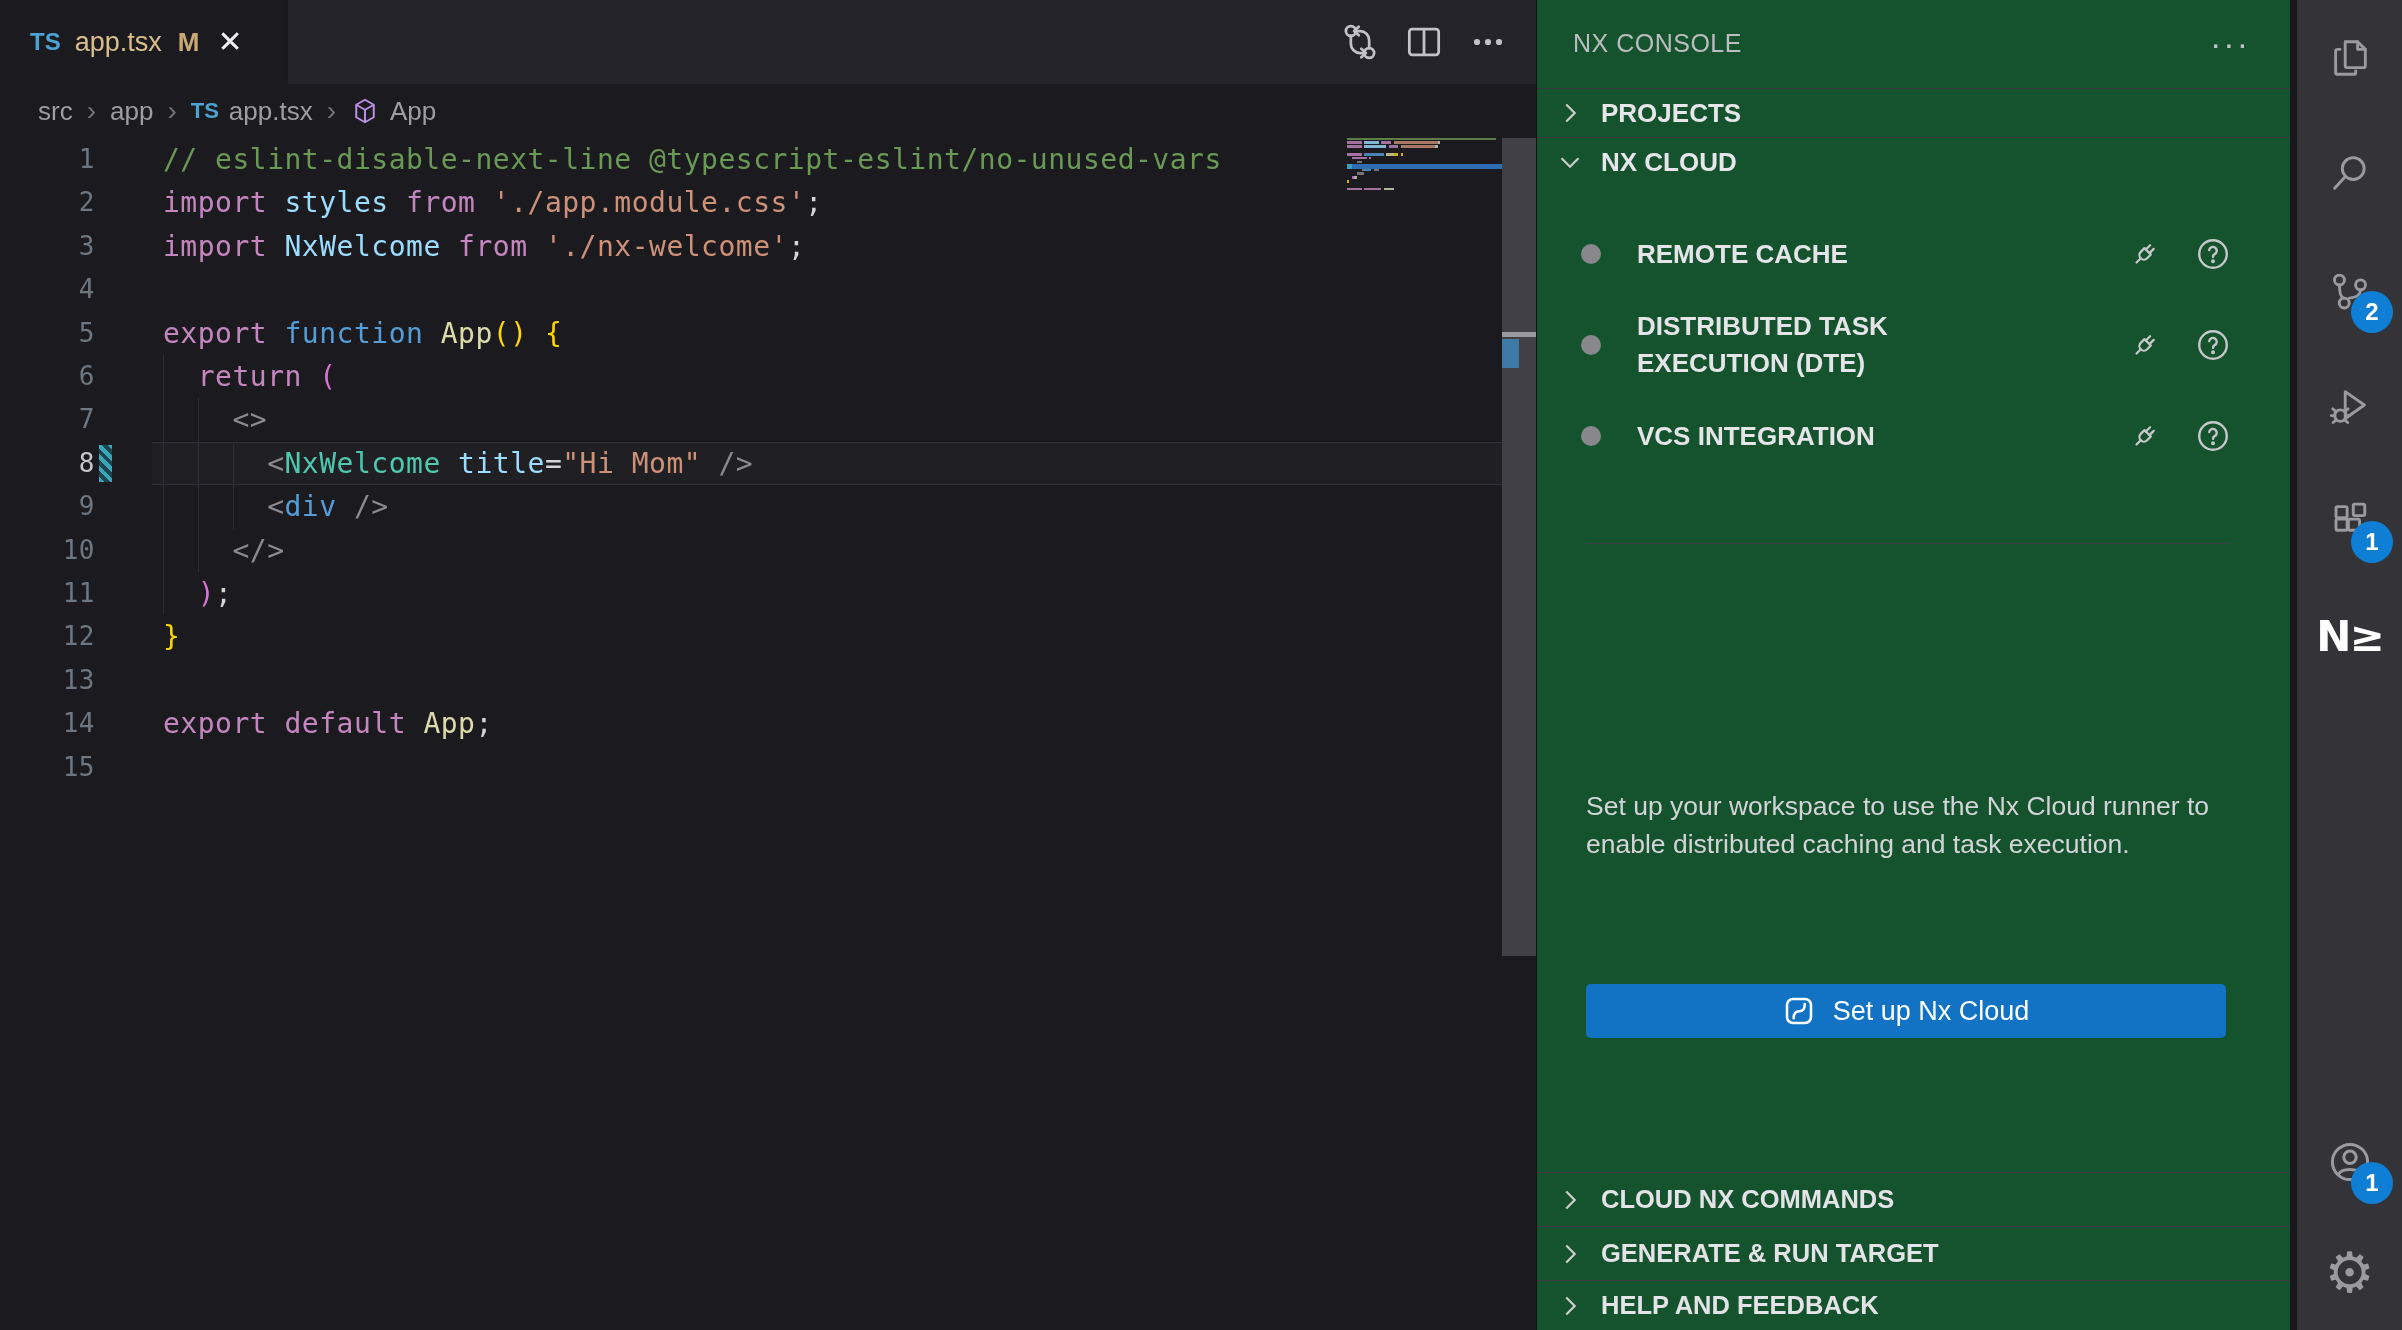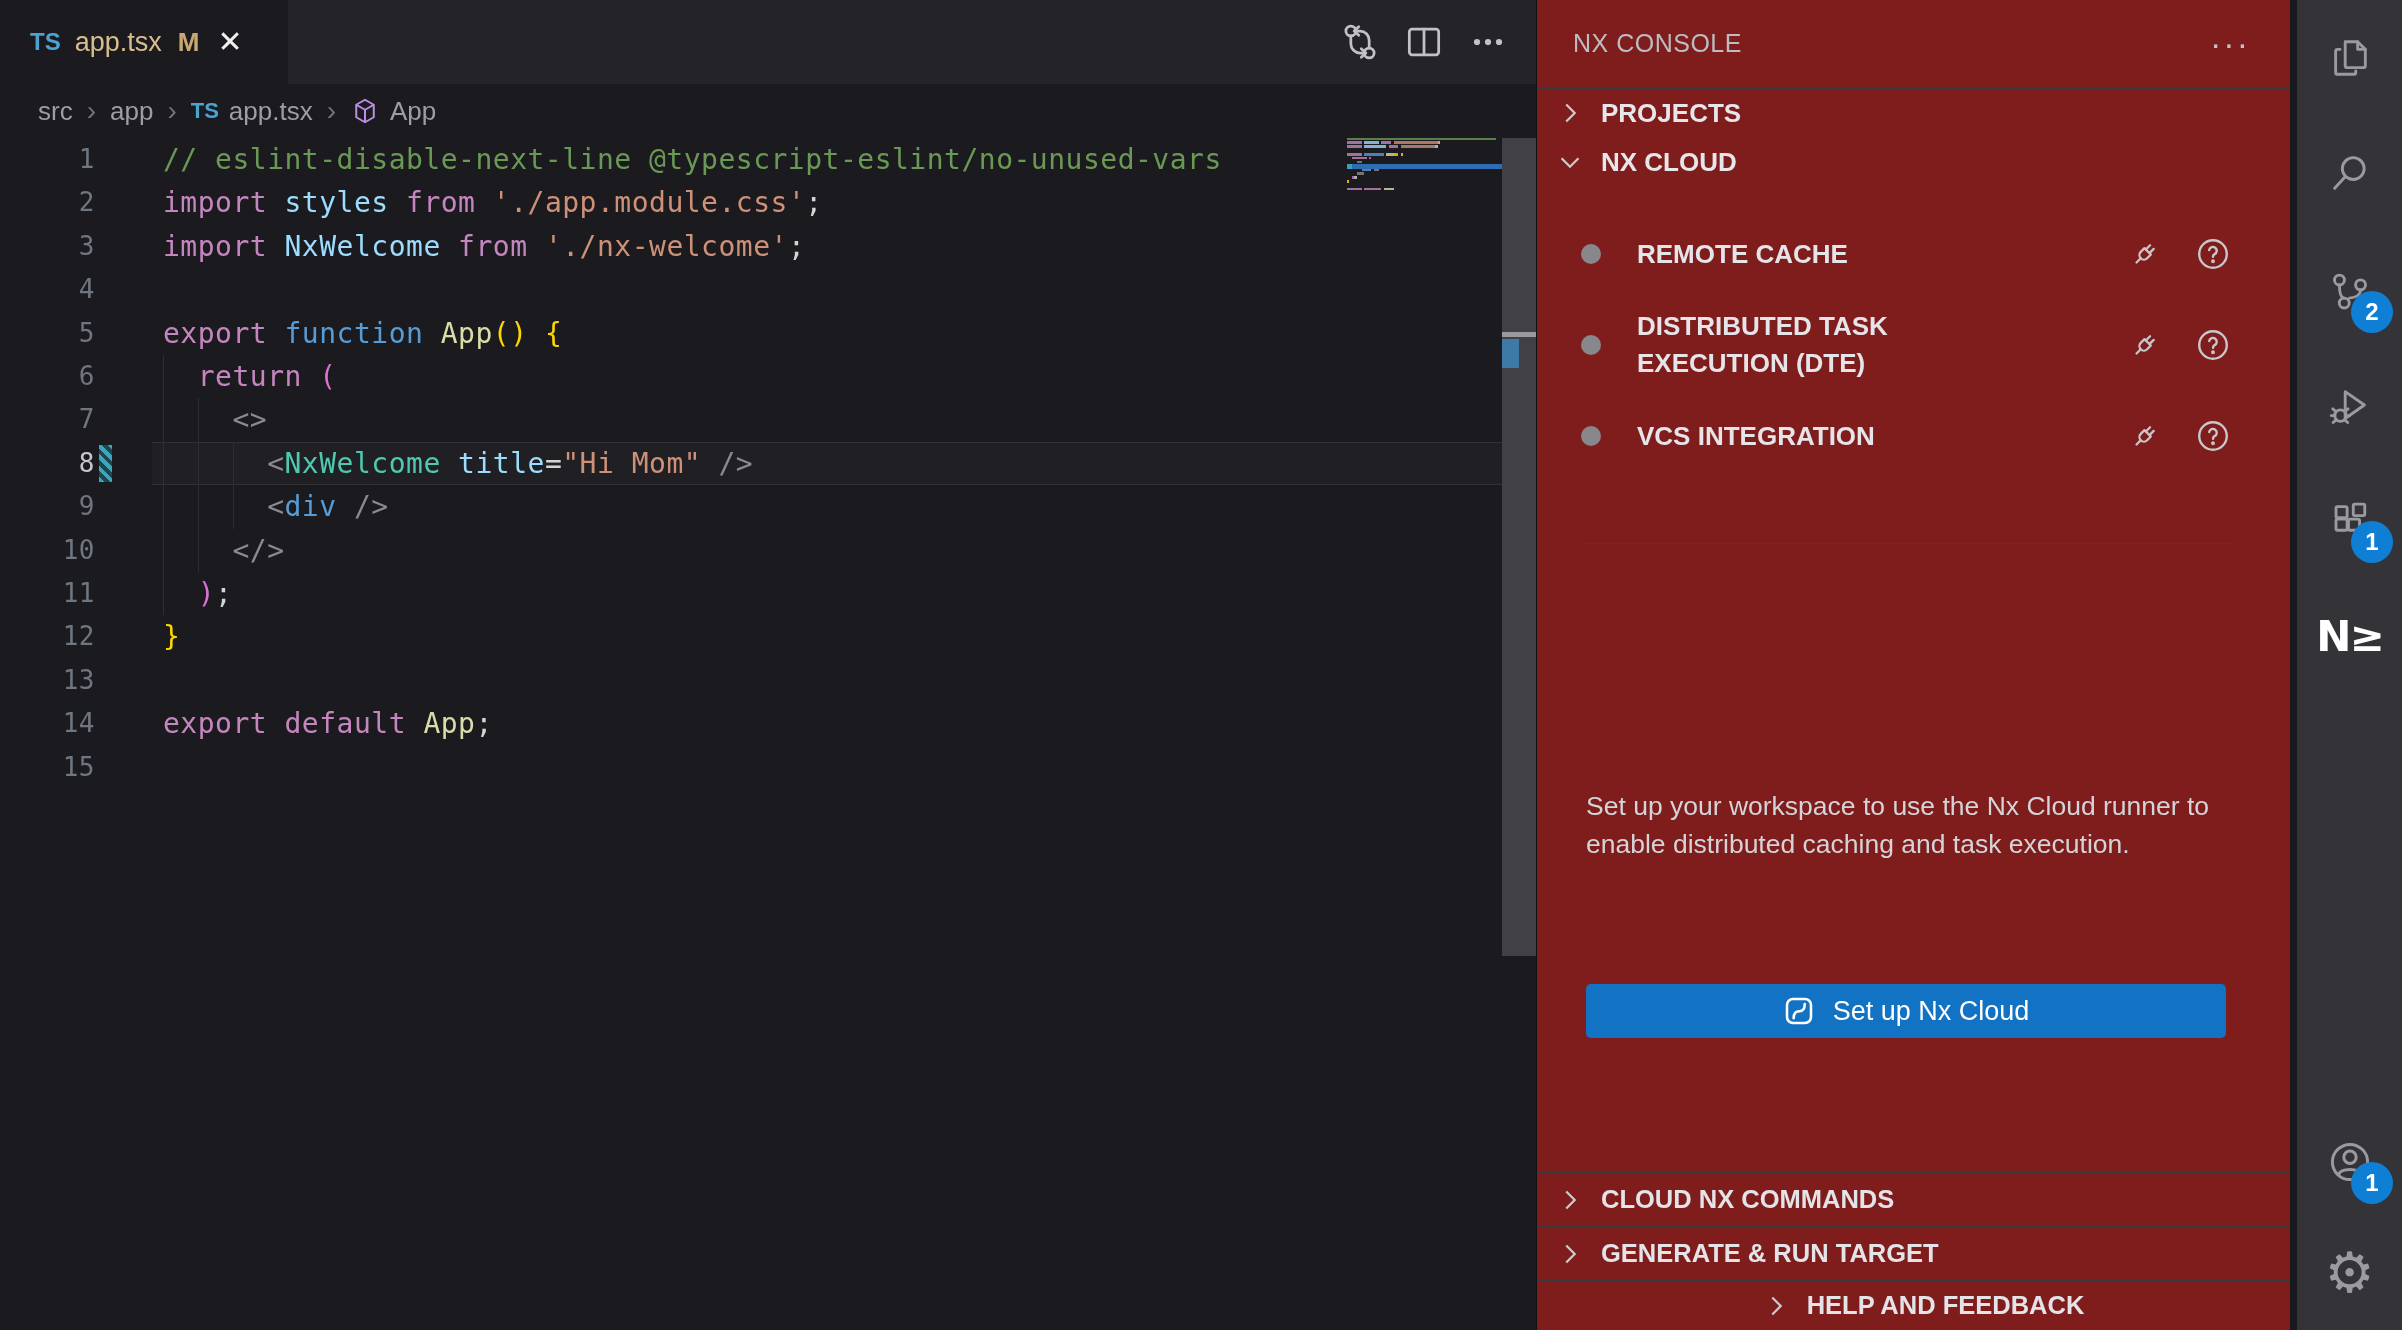--- a/index.html
+++ b/index.html
@@ -42,21 +42,21 @@
   
   #minimap{position:absolute;left:1347px;top:137px;width:155px;height:62px;}
   .mm-row{position:relative;height:3.87px;}
   .mm-bar{position:absolute;top:.6px;height:2.6px;opacity:.8;}
   #mm-current{position:absolute;left:0;right:0;top:27.3px;height:4.6px;background:#2e6db4;}
   #mm-mod{position:absolute;left:0;top:27.3px;width:5px;height:4.6px;background:#37a0b8;}
   #scrollbar{position:absolute;left:1502px;top:138px;width:34px;height:818px;background:#404046;cursor:pointer;}
   #sb-cursor-mark{position:absolute;left:0;right:0;top:194px;height:5px;background:#9a9a9e;}
   #sb-mod-mark{position:absolute;left:0;top:201px;width:17px;height:29px;background:#3d7ba6;}
   
-  #panel{position:absolute;left:1536px;top:0;width:754px;height:1330px;background:#7f1d1d;
+  #panel{position:absolute;left:1536px;top:0;width:754px;height:1330px;background:#14532d;
          border-left:1px solid #101013;box-sizing:border-box;color:#d6d6da;}
   #panel-header{position:absolute;left:0;top:0;width:100%;height:87px;display:flex;align-items:center;}
   #panel-title{margin-left:36px;font-size:25px;letter-spacing:.5px;color:#bcbcc1;}
   #panel-more{position:absolute;right:40px;top:0;height:87px;display:flex;align-items:center;
               font-size:34px;color:#c2c2c6;cursor:pointer;letter-spacing:2px;}
   .section-row{position:absolute;left:0;width:100%;height:49px;border-top:1px solid #38383f;
                display:flex;align-items:center;gap:16px;padding-left:18px;box-sizing:border-box;
                font-weight:bold;font-size:26px;color:#e6e6eb;cursor:pointer;}
   .chev{width:30px;height:30px;flex:0 0 auto;display:flex;align-items:center;justify-content:center;}
   .cloud-item{position:absolute;left:44px;right:58px;display:flex;align-items:center;cursor:default;}
@@ -419,21 +419,21 @@
           <span>CLOUD NX COMMANDS</span>
         </div>
         <div class="bottom-row" style="top: 1226px; height: 54px;">
           <span class="chev">
             <svg width="30" height="30" viewBox="0 0 16 16" fill="none" stroke="#cccccc" stroke-width="1.2">
               <path d="M6 3.5 L10.5 8 L6 12.5"></path>
             </svg>
           </span>
           <span>GENERATE &amp; RUN TARGET</span>
         </div>
-        <div class="bottom-row" style="top: 1280px; height: 50px; justify-content: center;">
+        <div class="bottom-row" style="top: 1280px; height: 50px;">
           <span class="chev">
             <svg width="30" height="30" viewBox="0 0 16 16" fill="none" stroke="#cccccc" stroke-width="1.2">
               <path d="M6 3.5 L10.5 8 L6 12.5"></path>
             </svg>
           </span>
           <span>HELP AND FEEDBACK</span>
         </div>
       </div>
   </div>
 

